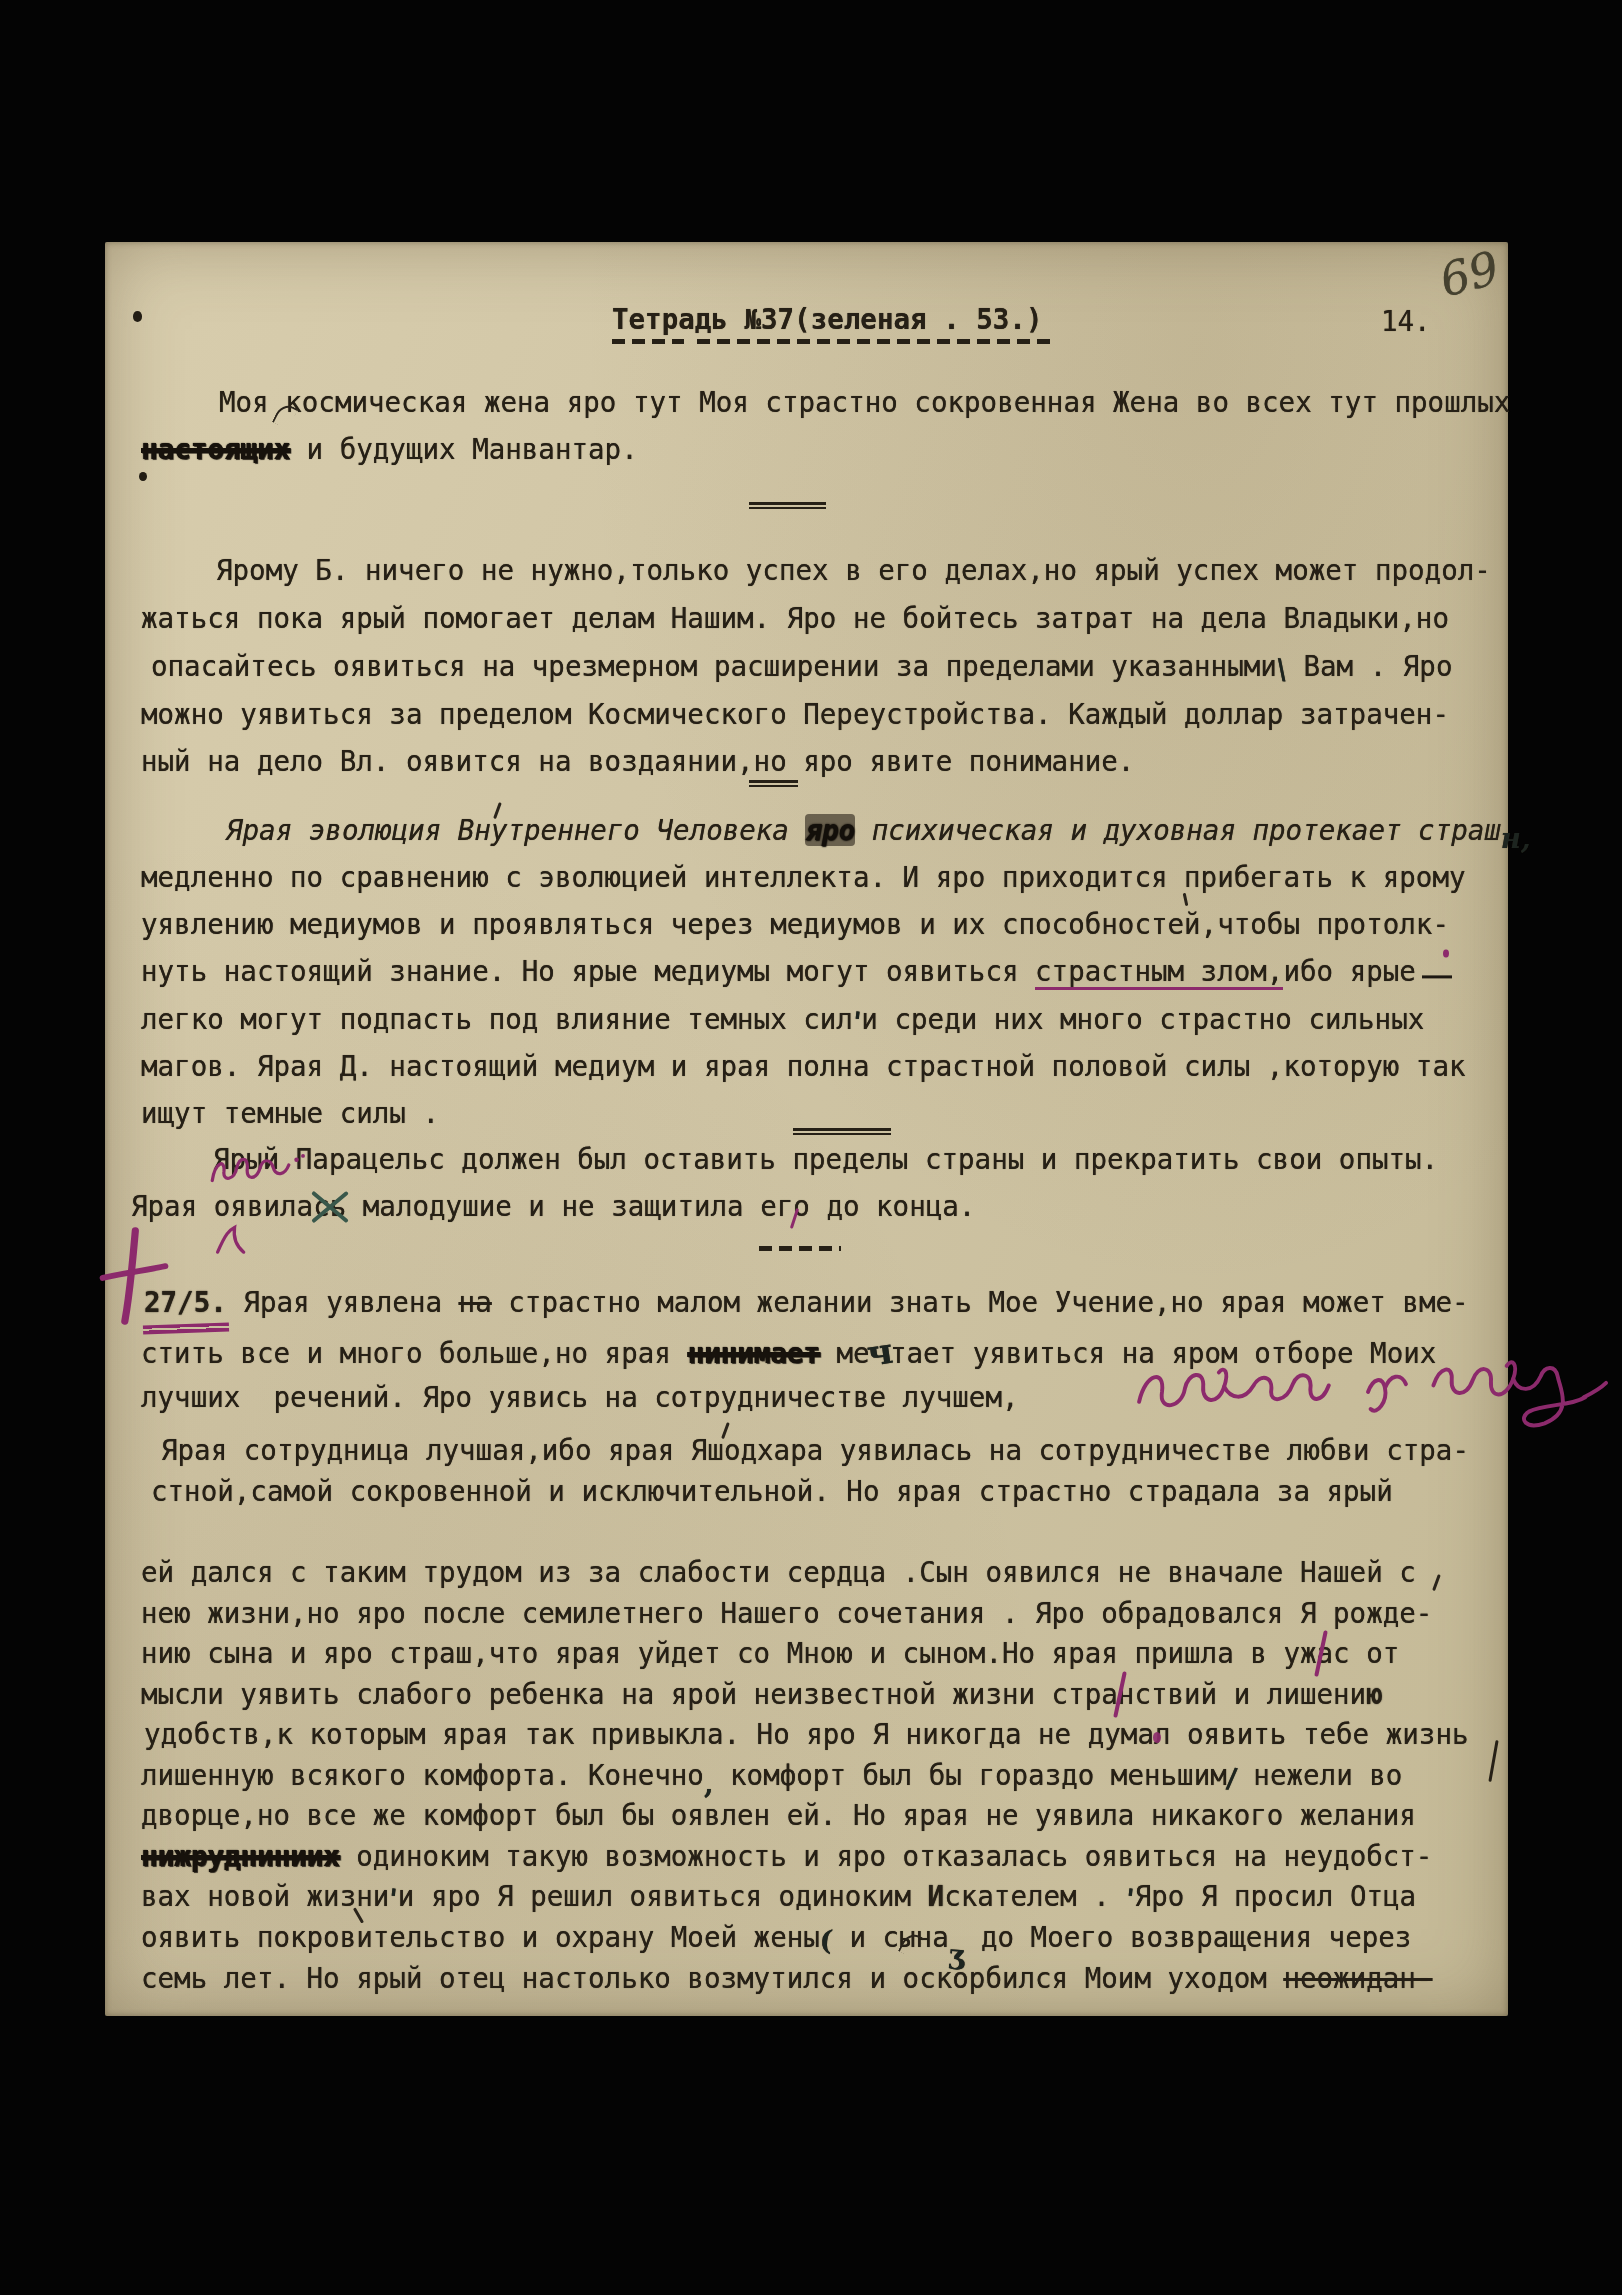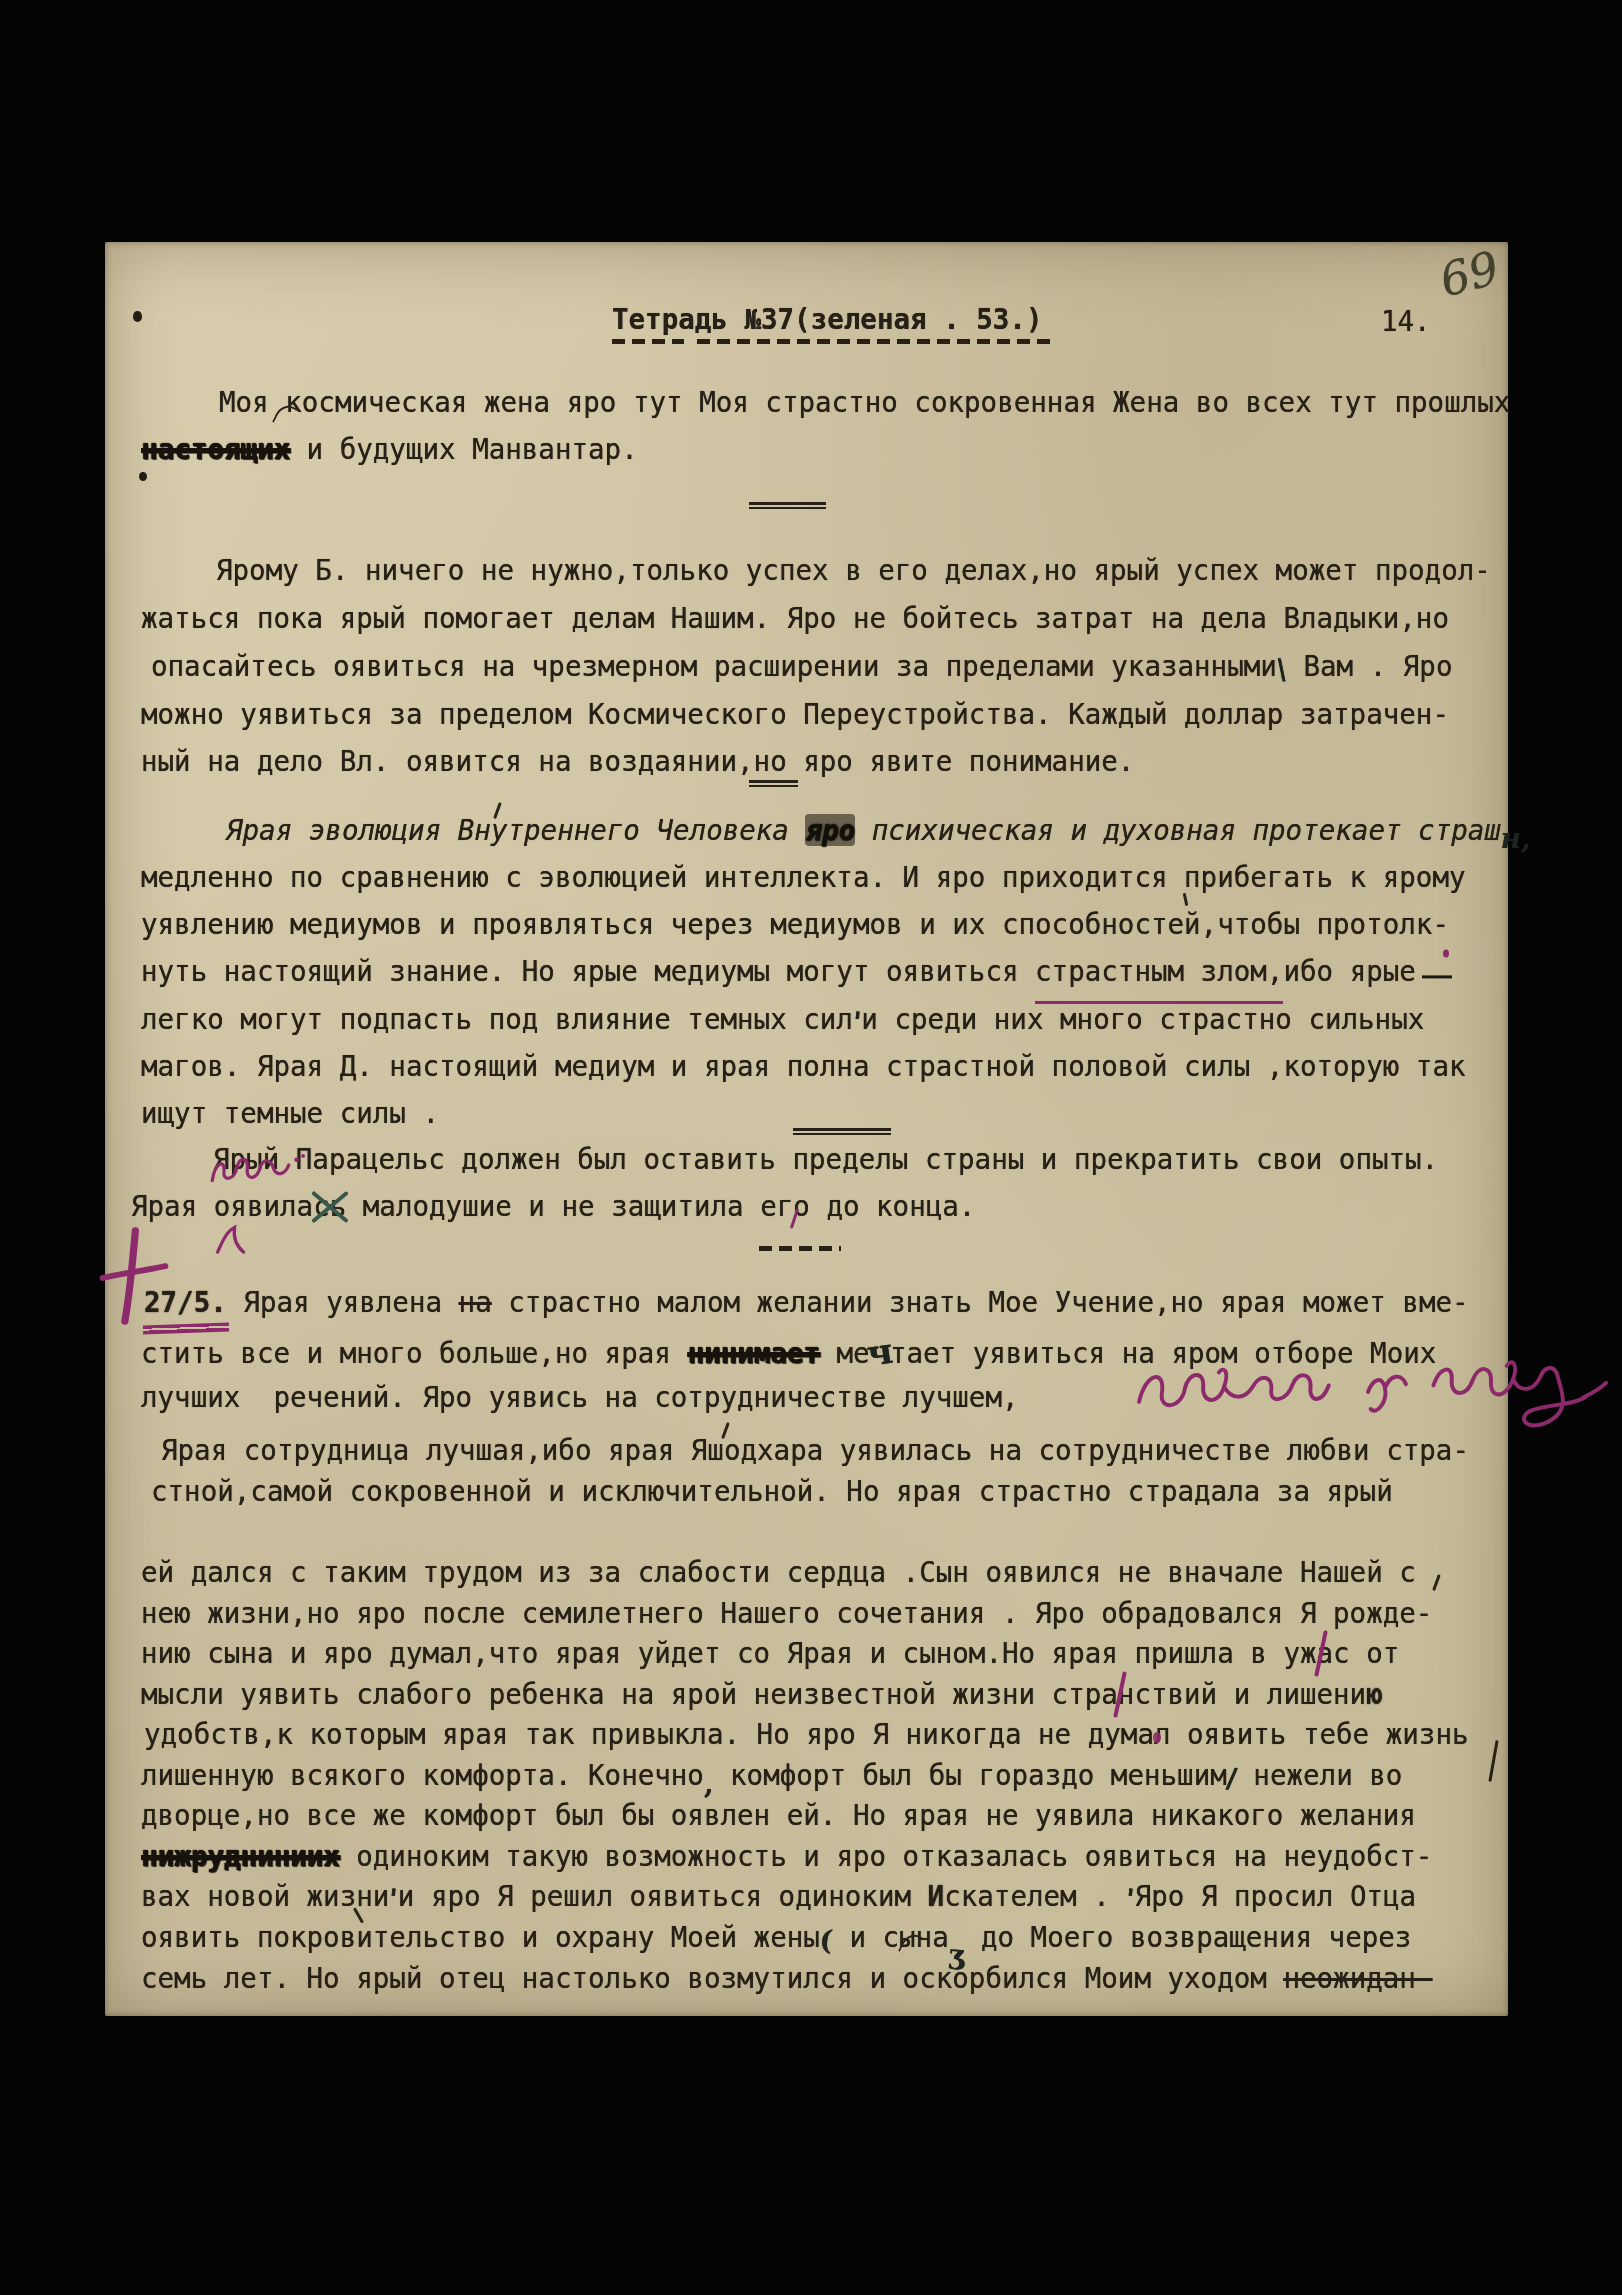--- a/index.html
+++ b/index.html
@@ -38,21 +38,21 @@
   .xover{
     font-weight:bold;color:#17120c;
     text-decoration:line-through;text-decoration-thickness:4.6px;
     text-shadow:0 0 1.3px #17120c,0.7px 0 0 #17120c,1.3px 0.7px 0.7px rgba(23,18,12,.8);
   }
   .strike{text-decoration:line-through;text-decoration-thickness:3.3px;}
   .blot{
     font-weight:bold;color:#130f0a;background:rgba(25,19,11,.55);border-radius:3.9px;
     text-shadow:0 0 2px #130f0a,0.7px 0.7px 1.3px #130f0a;
   }
-  .u-purple{border-bottom:3.3px solid #8c2a6c;padding-bottom:14px;}
+  .u-purple{border-bottom:3.3px solid #8c2a6c;padding-bottom:0;}
   .bold-ink{font-weight:bold;text-shadow:0 0 1.3px #17120c;}
   .hw-dark{
     font-family:"DejaVu Serif", serif;font-weight:bold;color:#1d2520;
     display:inline-block;transform:rotate(6deg) translateY(2.6px);
   }
   .hwch{
     font-family:"DejaVu Serif", serif;font-weight:bold;font-size:35px;color:#1d2520;
     display:inline-block;transform:translateY(1.3px) rotate(-8deg);margin:0 -2.6px;
   }
   .hw-under{display:inline-block;transform:translateY(7.9px);font-weight:bold;}
@@ -144,21 +144,21 @@
       <path d="M470,60 C480,30 500,28 498,52 C496,76 520,80 530,52 C538,28 560,30 558,54 C556,80 580,82 592,50 C600,26 590,18 582,30"></path>
       <path d="M592,50 C600,70 622,72 634,46 C640,30 656,28 660,46 C664,66 684,100 640,118 C610,128 600,110 616,100 C640,88 680,92 702,78"></path>
       <path d="M700,78 C716,70 726,64 734,56"></path>
     </g>
   </svg>
 
   <div class="line" style="left:56px;top:1189px;"><span>Ярая сотрудница лучшая,ибо ярая Яшодхара уявилась на сотрудничестве любви стра-</span><span class="dtick" style="left:563px;top:-9.2px;"></span></div>
   <div class="line" style="left:46px;top:1230px;"><span>стной,самой сокровенной и исключительной. Но ярая страстно страдала за ярый</span></div>
   <div class="line" style="left:36px;top:1311px;"><span>ей дался с таким трудом из за слабости сердца .Сын оявился не вначале Нашей с</span></div>
   <div class="line" style="left:36px;top:1352px;"><span>нею жизни,но яро после семилетнего Нашего сочетания . Яро обрадовался Я рожде-</span><span class="dtick" style="left:1294px;top:-19.6px;"></span></div>
-  <div class="line" style="left:36px;top:1392px;"><span>нию сына и яро думал,что ярая уйдет со Ярая и сыном.Но ярая пришла в ужас от</span><span class="pslash" style="left:1178px;top:-3.9px;height:47px;"></span></div>
+  <div class="line" style="left:36px;top:1392px;"><span>нию сына и яро страш,что ярая уйдет со Мною и сыном.Но ярая пришла в ужас от</span><span class="pslash" style="left:1178px;top:-3.9px;height:47px;"></span></div>
   <div class="line" style="left:36px;top:1433px;"><span>мысли уявить слабого ребенка на ярой неизвестной жизни странствий и лишени</span><span class="bold-ink">ю</span><span class="pslash" style="left:977px;top:-3.9px;height:47px;"></span></div>
   <div class="line" style="left:39px;top:1473px;"><span>удобств,к которым ярая так привыкла. Но яро Я никогда не думал оявить тебе жизнь</span><span class="pblob" style="left:1009px;top:17px;"></span></div>
   <div class="line" style="left:36px;top:1514px;"><span>лишенную всякого комфорта. Конечно</span><span class="hw-dark hw-under">,</span><span> комфорт был бы гораздо меньшим</span><span class="hw-dark">/</span><span> нежели во</span></div>
   <div class="dslash" style="left:1387px;top:1498px;height:42px;"></div>
   <div class="line" style="left:36px;top:1554px;"><span>дворце,но все же комфорт был бы оявлен ей. Но ярая не уявила никакого желания</span></div>
   <div class="line" style="left:36px;top:1595px;"><span class="xover">нижрудниниих</span><span> одиноким такую возможность и яро отказалась оявиться на неудобст-</span></div>
   <div class="line" style="left:36px;top:1635px;"><span>вах новой жизни</span><span class="hw-dark">'</span><span>и яро Я решил оявиться одиноким </span><span class="bold-ink">И</span><span>скателем . </span><span class="hw-dark">'</span><span>Яро Я просил Отца</span><span class="dtick" style="left:216px;top:30px;transform:rotate(-30deg);"></span></div>
   <div class="line" style="left:36px;top:1676px;"><span>оявить покровительство и охрану Моей жены</span><span class="hw-dark">(</span><span> и сына</span><span class="hw-dark hw-under" style="transform:translateY(17px) rotate(4deg);">ʒ</span><span> до Моего возвращения через</span></div>
   <div class="line" style="left:36px;top:1717px;"><span>семь лет. Но ярый отец настолько возмутился и оскорбился Моим уходом </span><span class="strike">неожидан-</span><span class="dcurl" style="left:761px;top:-26px;"></span></div>
 

